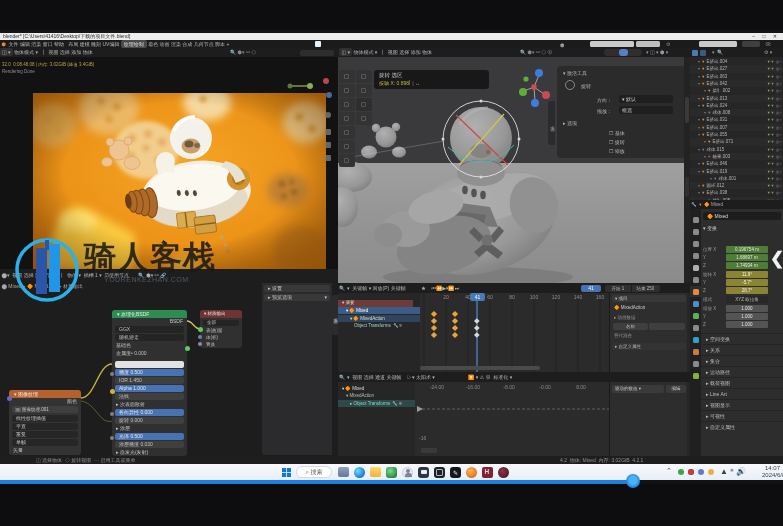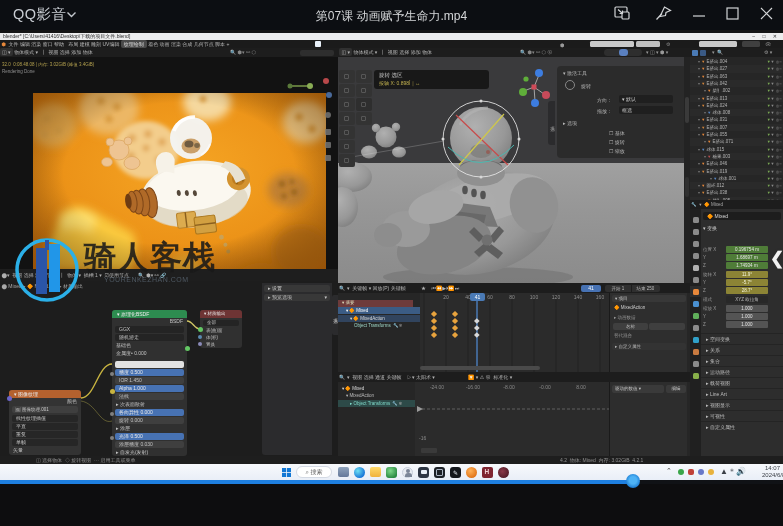--- a/index.html
+++ b/index.html
@@ -626,39 +626,20 @@
    <div class="prow" style="top:166px">▸ 运动路径</div>
    <div class="prow" style="top:177px">▸ 载荷视图</div>
    <div class="prow" style="top:188px">▸ Line Art</div>
    <div class="prow" style="top:199px">▸ 视图显示</div>
    <div class="prow" style="top:210px">▸ 可视性</div>
    <div class="prow" style="top:221px">▸ 自定义属性</div>
    <div class="a" style="left:80px;top:48px;font-size:17px;font-weight:bold;color:#f2f2f2;text-shadow:0 0 2px #333">❮</div>
   </div>
   <div id="bstat" class="a"><span style="margin-left:36px">◫ 选择物体 &nbsp;◇ 旋转视图 &nbsp;⋯ 启用工具或菜单</span><span class="a" style="left:560px">4.2&nbsp;&nbsp;物体: Mixed&nbsp;&nbsp;内存: 3.02GiB&nbsp;&nbsp;4.2.1</span></div>
  </div>
- <div id="qtb" class="a">
-  <div class="a logo">QQ影音</div>
-      <svg class="a" style="left:66px;top:11px" width="11" height="7" viewBox="0 0 11 7">
-        <path d="M1.5 1.5 L5.5 5.5 L9.5 1.5" stroke="#c3c7cd" stroke-width="1.4" fill="none"></path>
-      </svg>
-  <div class="a title">第07课 动画赋予生命力.mp4</div>
-  <svg class="a" style="left:610px;top:0" width="170" height="30" viewBox="0 0 170 30">
-   <g stroke="#d2d4d6" stroke-width="1.2" fill="none">
-    <rect x="5" y="7" width="12" height="10" rx="1"></rect>
-    <rect x="12" y="12" width="7" height="7" rx="1" fill="#0c0e12"></rect>
-    <path d="M8 9.5 L12.5 13.5 M12.5 10.5 V13.5 H9.5"></path>
-    <path d="M50 16.5 L54.5 7 L60.5 10.5 L56 12.5 L55.5 15.5 Z"></path>
-          <path d="M46.5 19.5 L52 13.5"></path>
-    <path d="M83 16 H95"></path>
-    <rect x="117" y="8" width="11" height="11"></rect>
-    <path d="M151 8 L162 19 M162 8 L151 19"></path>
-   </g>
-  </svg>
- </div>
  <div id="tsk" class="a">
   <svg class="a" style="left:282px;top:4px" width="9" height="9" viewBox="0 0 9 9">
         <g fill="#1277d4">
           <rect width="4.1" height="4.1"></rect>
           <rect x="4.9" width="4.1" height="4.1"></rect>
           <rect y="4.9" width="4.1" height="4.1"></rect>
           <rect x="4.9" y="4.9" width="4.1" height="4.1"></rect>
         </g>
       </svg>
   <div class="a" style="left:296px;top:2px;width:36px;height:12px;background:#fff;border:1px solid #d4dae4;border-radius:7px;font-size:6px;line-height:11px;color:#555;text-align:center">⌕ 搜索</div>

